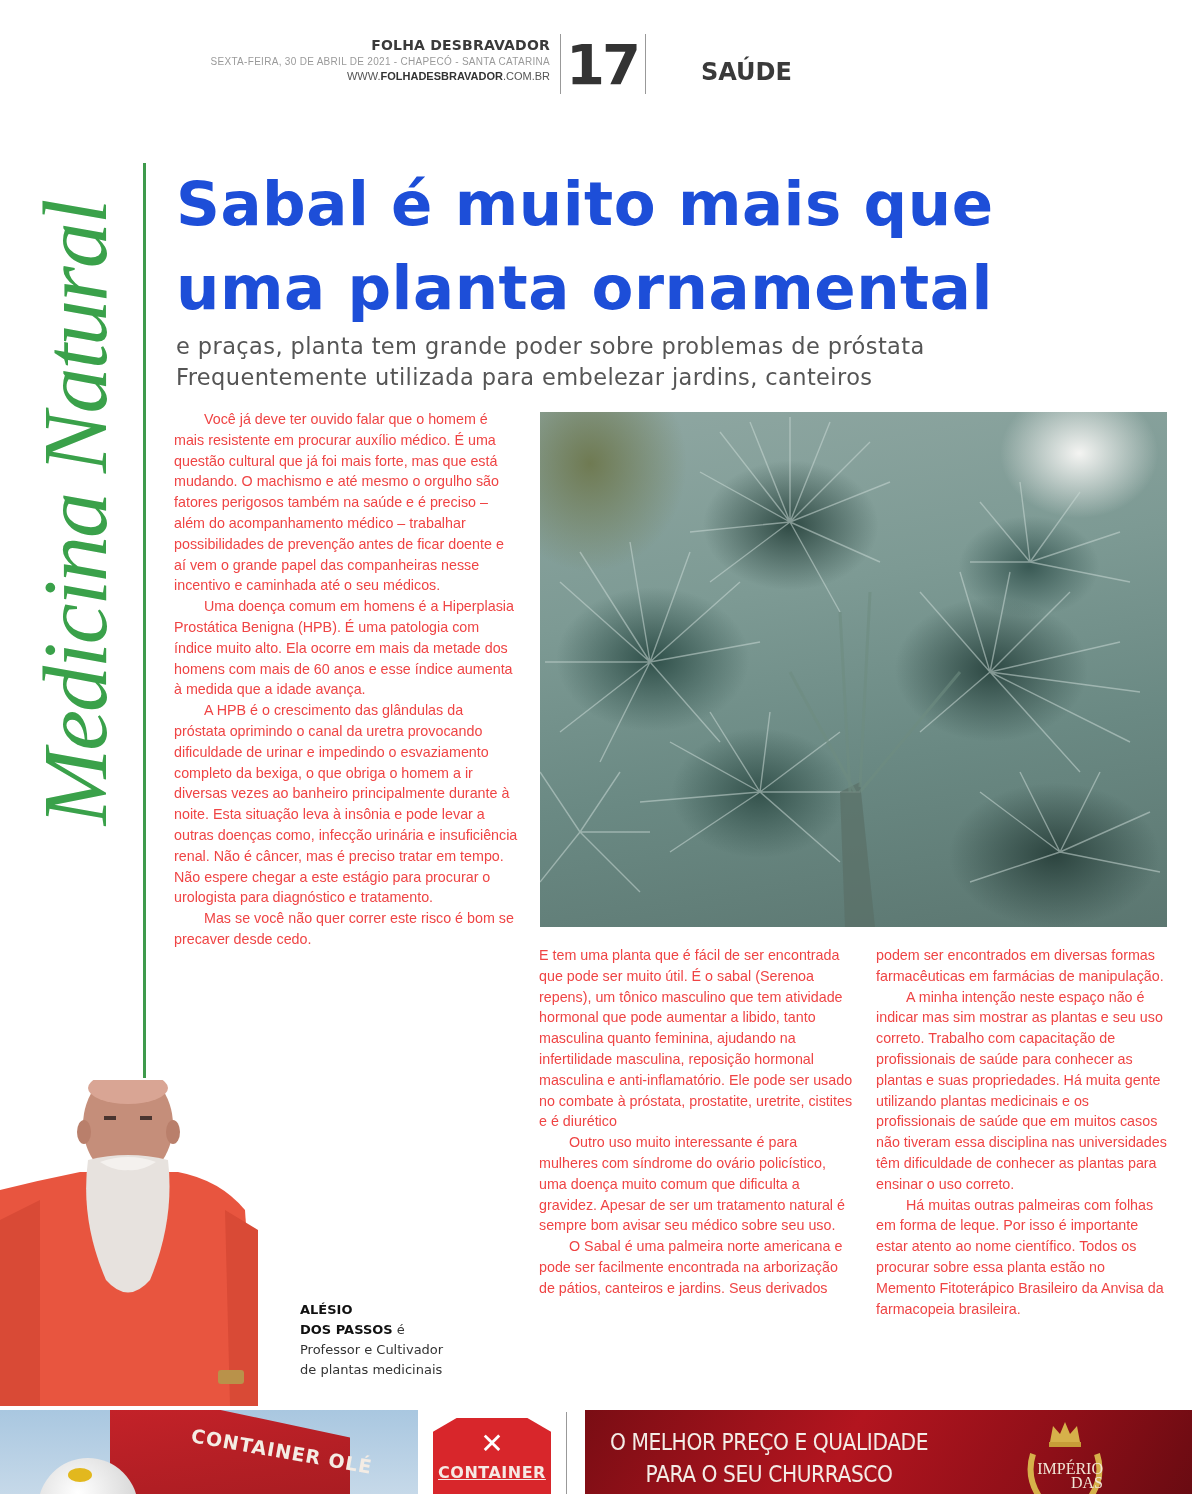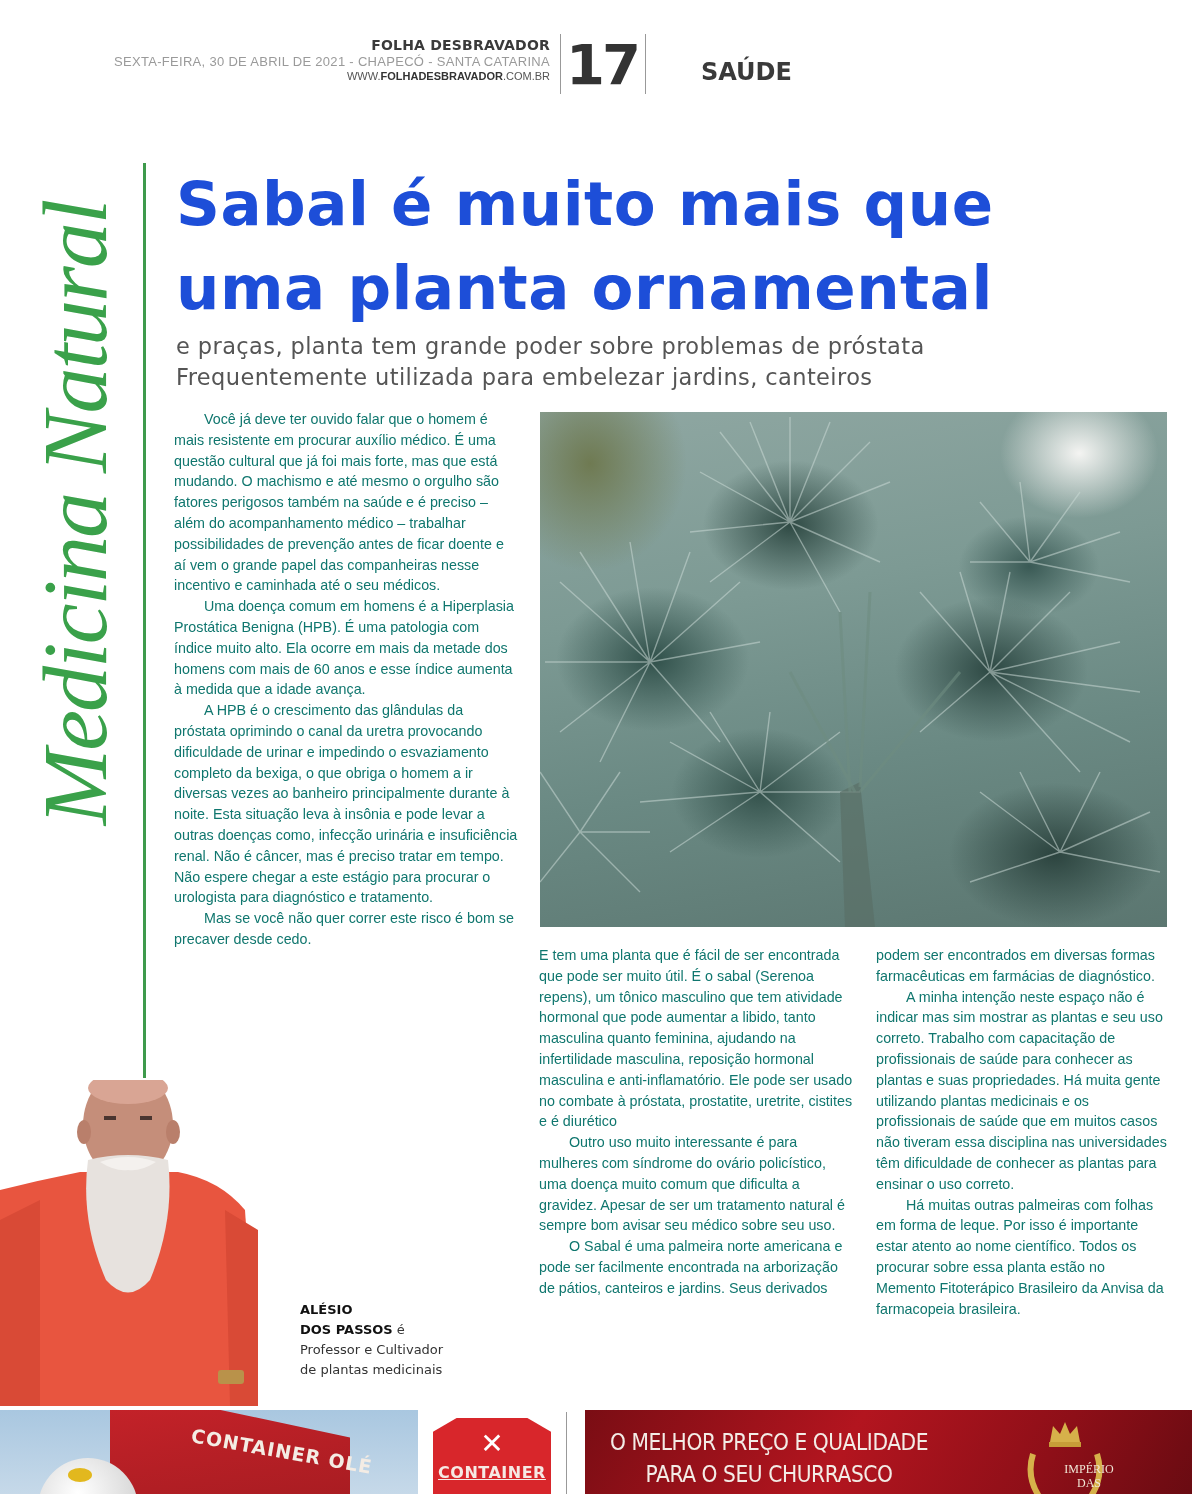--- a/index.html
+++ b/index.html
@@ -2,40 +2,40 @@
 <html><head>
 <meta charset="utf-8">
 <style>
   * { box-sizing: border-box; margin: 0; padding: 0; }
   html, body { width: 1192px; height: 1494px; overflow: hidden; background: #ffffff; }
   body { position: relative; font-family: "Liberation Sans", sans-serif; color: #2a2a2a; }
 
   
   .masthead { position: absolute; top: 36px; left: 80px; width: 470px; text-align: right; }
   .masthead .paper { font-family: "DejaVu Sans", sans-serif; font-weight: bold; font-size: 14px; color: #3a3a3a; letter-spacing: 0.2px; line-height: 18px; }
-  .masthead .dateline { font-size: 13px; color: #9a9a9a; letter-spacing: 0.3px; line-height: 15px; }
+  .masthead .dateline { font-size: 10px; color: #9a9a9a; letter-spacing: 0.3px; line-height: 15px; }
   .masthead .site { font-size: 11px; color: #555; line-height: 14px; }
   .masthead .site b { color: #333; }
   .hdr-rule1 { position: absolute; left: 560px; top: 34px; width: 1px; height: 60px; background: #999; }
   .page-num { position: absolute; left: 566px; top: 30px; font-family: "DejaVu Sans", sans-serif; font-weight: bold; font-size: 56px; color: #333; letter-spacing: -3px; line-height: 70px; }
   .hdr-rule2 { position: absolute; left: 645px; top: 34px; width: 1px; height: 60px; background: #999; }
   .section-name { position: absolute; left: 655px; top: 56px; font-family: "DejaVu Sans", sans-serif; font-weight: bold; font-size: 24px; color: #3a3a3a; line-height: 32px; margin-left: 46px; }
 
   
   .vlabel { position: absolute; left: 22px; top: 158px; width: 105px; height: 710px; }
   .vlabel span { position: absolute; left: 50%; top: 50%; transform: translate(-50%, -50%) rotate(-90deg); white-space: nowrap;
     font-family: "Liberation Serif", serif; font-style: italic; font-size: 92px; color: #3aa14a; letter-spacing: -2px; line-height: 100px; }
   .vrule { position: absolute; left: 143px; top: 163px; width: 3px; height: 915px; background: #3e9a4c; }
 
   
   .headline { position: absolute; left: 176px; top: 162px; width: 940px; font-family: "DejaVu Sans", sans-serif; font-weight: bold; font-size: 61px; line-height: 84px; color: #1d4ed8; letter-spacing: 0.5px; }
   .deck { position: absolute; left: 176px; top: 331px; width: 940px; font-family: "DejaVu Sans", sans-serif; font-size: 22.5px; line-height: 31px; color: #555; letter-spacing: 0.4px; }
 
   
-  .col { position: absolute; font-family: "Liberation Sans", sans-serif; font-size: 14.3px; line-height: 20.8px; color: #0f766e; }
+  .col { position: absolute; font-family: "Liberation Sans", sans-serif; font-size: 14.3px; line-height: 20.8px; color: #ef4444; }
   .col p { text-indent: 30px; }
   .col p.noindent { text-indent: 0; }
   .col1 { left: 174px; top: 409px; width: 344px; }
   .col2 { left: 539px; top: 945px; width: 314px; }
   .col3 { left: 876px; top: 945px; width: 292px; }
 
   
   .palm-photo { position: absolute; left: 540px; top: 412px; width: 627px; height: 515px; overflow: hidden;
     background:
       radial-gradient(ellipse 20% 18% at 40% 22%, #2f4a44 0%, rgba(47,74,68,0) 70%),
@@ -65,21 +65,21 @@
   .ad1 .ball-spot { position: absolute; left: 68px; top: 58px; width: 24px; height: 14px; border-radius: 50%; background: #e2b81e; }
   .ad2 { position: absolute; left: 433px; top: 1418px; width: 118px; height: 76px; background: #d8262b; border-radius: 10px 10px 0 0;
     clip-path: polygon(0 18%, 20% 0, 80% 0, 100% 18%, 100% 100%, 0 100%); text-align: center; }
   .ad2 .tools { font-size: 28px; color: #ffffff; line-height: 36px; margin-top: 8px; }
   .ad2 .label { font-family: "DejaVu Sans", sans-serif; font-weight: bold; font-size: 16px; color: #f6e9e4; letter-spacing: 0.5px; line-height: 22px; text-decoration: underline; }
   .ad-sep { position: absolute; left: 566px; top: 1412px; width: 1px; height: 82px; background: #999; }
   .ad3 { position: absolute; left: 585px; top: 1410px; width: 654px; height: 84px; overflow: hidden;
     background: linear-gradient(120deg, #7a0d14 0%, #b3151f 40%, #8e0f18 70%, #5f0a10 100%); }
   .ad3 .slogan { position: absolute; left: 8px; top: 16px; width: 400px; text-align: center; font-family: "DejaVu Sans", sans-serif; font-size: 23px; line-height: 32px; color: #f3ece6; letter-spacing: -0.5px; transform: scaleX(0.88); transform-origin: left top; }
   .ad3 .badge { position: absolute; left: 430px; top: 4px; width: 100px; height: 90px; }
-  .ad3 .badge-text { position: absolute; left: 466px; top: 52px; width: 76px; text-align: center; font-family: "Liberation Serif", serif; font-size: 12px; line-height: 14px; color: #f1e6d6; }
+  .ad3 .badge-text { position: absolute; left: 442px; top: 52px; width: 76px; text-align: right; font-family: "Liberation Serif", serif; font-size: 16px; line-height: 14px; color: #f1e6d6; }
 </style>
 </head>
 <body>
 
 <div class="masthead">
   <div class="paper">FOLHA DESBRAVADOR</div>
   <div class="dateline">SEXTA-FEIRA, 30 DE ABRIL DE 2021 - CHAPECÓ - SANTA CATARINA</div>
   <div class="site"><span>WWW.</span><b>FOLHADESBRAVADOR</b><span>.COM.BR</span></div>
 </div>
 <div class="hdr-rule1"></div>
@@ -124,21 +124,21 @@
   </svg>
 </div>
 
 <div class="col col2">
   <p class="noindent">E tem uma planta que é fácil de ser encontrada que pode ser muito útil. É o sabal (Serenoa repens), um tônico masculino que tem atividade hormonal que pode aumentar a libido, tanto masculina quanto feminina, ajudando na infertilidade masculina, reposição hormonal masculina e anti-inflamatório. Ele pode ser usado no combate à próstata, prostatite, uretrite, cistites e é diurético</p>
   <p>Outro uso muito interessante é para mulheres com síndrome do ovário policístico, uma doença muito comum que dificulta a gravidez. Apesar de ser um tratamento natural é sempre bom avisar seu médico sobre seu uso.</p>
   <p>O Sabal é uma palmeira norte americana e pode ser facilmente encontrada na arborização de pátios, canteiros e jardins. Seus derivados</p>
 </div>
 
 <div class="col col3">
-  <p class="noindent">podem ser encontrados em diversas formas farmacêuticas em farmácias de diagnóstico.</p>
+  <p class="noindent">podem ser encontrados em diversas formas farmacêuticas em farmácias de manipulação.</p>
   <p>A minha intenção neste espaço não é indicar mas sim mostrar as plantas e seu uso correto. Trabalho com capacitação de profissionais de saúde para conhecer as plantas e suas propriedades. Há muita gente utilizando plantas medicinais e os profissionais de saúde que em muitos casos não tiveram essa disciplina nas universidades têm dificuldade de conhecer as plantas para ensinar o uso correto.</p>
   <p>Há muitas outras palmeiras com folhas em forma de leque. Por isso é importante estar atento ao nome científico. Todos os procurar sobre essa planta estão no Memento Fitoterápico Brasileiro da Anvisa da farmacopeia brasileira.</p>
 </div>
 
 <div class="author-photo">
   <svg viewBox="0 0 258 326">
     <path d="M0 110 Q40 100 80 92 L178 92 Q220 100 245 130 L258 326 L0 326 Z" fill="#e8553f"></path>
     <path d="M0 140 Q20 130 40 120 L40 326 L0 326 Z" fill="#d94a36"></path>
     <path d="M225 130 L258 150 L258 326 L230 326 Z" fill="#d94a36"></path>
     <ellipse cx="128" cy="45" rx="45" ry="55" fill="#c58e7a"></ellipse>

